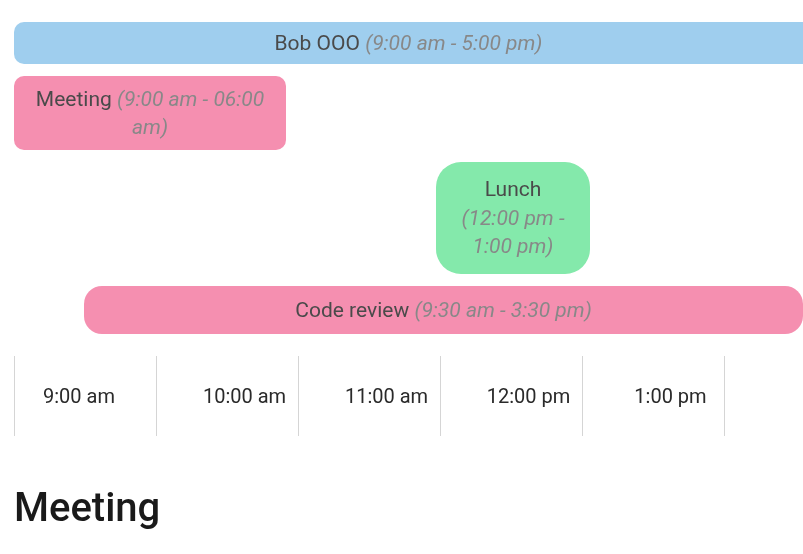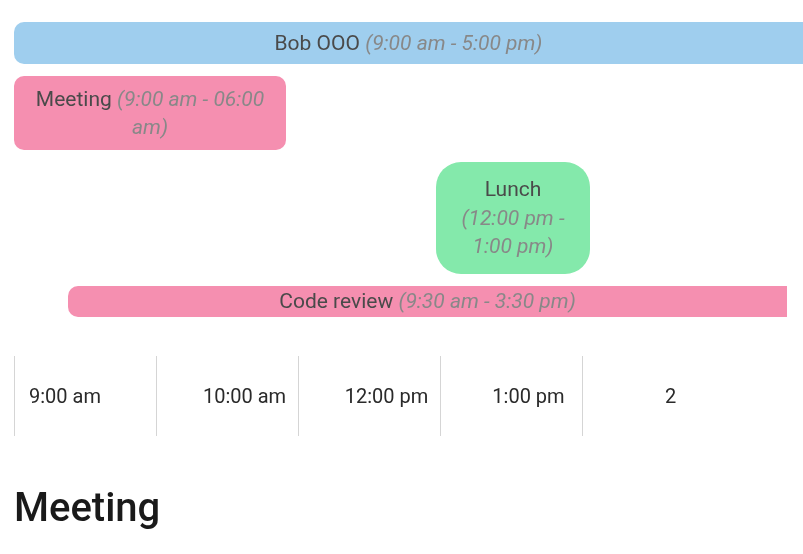--- a/index.html
+++ b/index.html
@@ -63,26 +63,27 @@
       height: 112px;
       background: #84e9ab;
       flex-direction: column;
       border-radius: 25px;
     }
     .event-lunch .timespan {
       display: block;
     }
     .event-codereview {
       top: 286px;
-      left: 68px;
+      left: 84px;
       width: 719px;
-      height: 31px;
+      height: 48px;
       background: #f58fb0;
       border-top-right-radius: 0;
       border-bottom-right-radius: 0;
+      border-radius: 18px;
     }
     
     .time-axis {
       position: absolute;
       top: 356px;
       left: 14px;
       width: 789px;
       height: 80px;
       display: flex;
     }
@@ -95,21 +96,21 @@
       align-items: center;
       justify-content: center;
       border-left: 1px solid #d5d5d5;
       font-size: 20px;
       color: #2a2a2a;
       cursor: pointer;
       padding-left: 34px;
     }
     .tick:first-child {
       justify-content: flex-start;
-      padding-left: 14px;
+      padding-left: 28px;
     }
     
     .detail-heading {
       position: absolute;
       top: 484px;
       left: 14px;
       font-size: 40px;
       font-weight: 500;
       color: #1a1a1a;
     }
@@ -148,20 +149,23 @@
 </div>
 
 <div class="time-axis">
   <div class="tick">
       <span>9:00 am</span>
     </div>
   <div class="tick">
       <span>10:00 am</span>
     </div>
   <div class="tick">
+      <span>11:00 am</span>
+    </div>
+  <div class="tick">
       <span>12:00 pm</span>
     </div>
   <div class="tick">
       <span>1:00 pm</span>
     </div>
   <div class="tick">
       <span>2</span>
     </div>
 </div>
 

